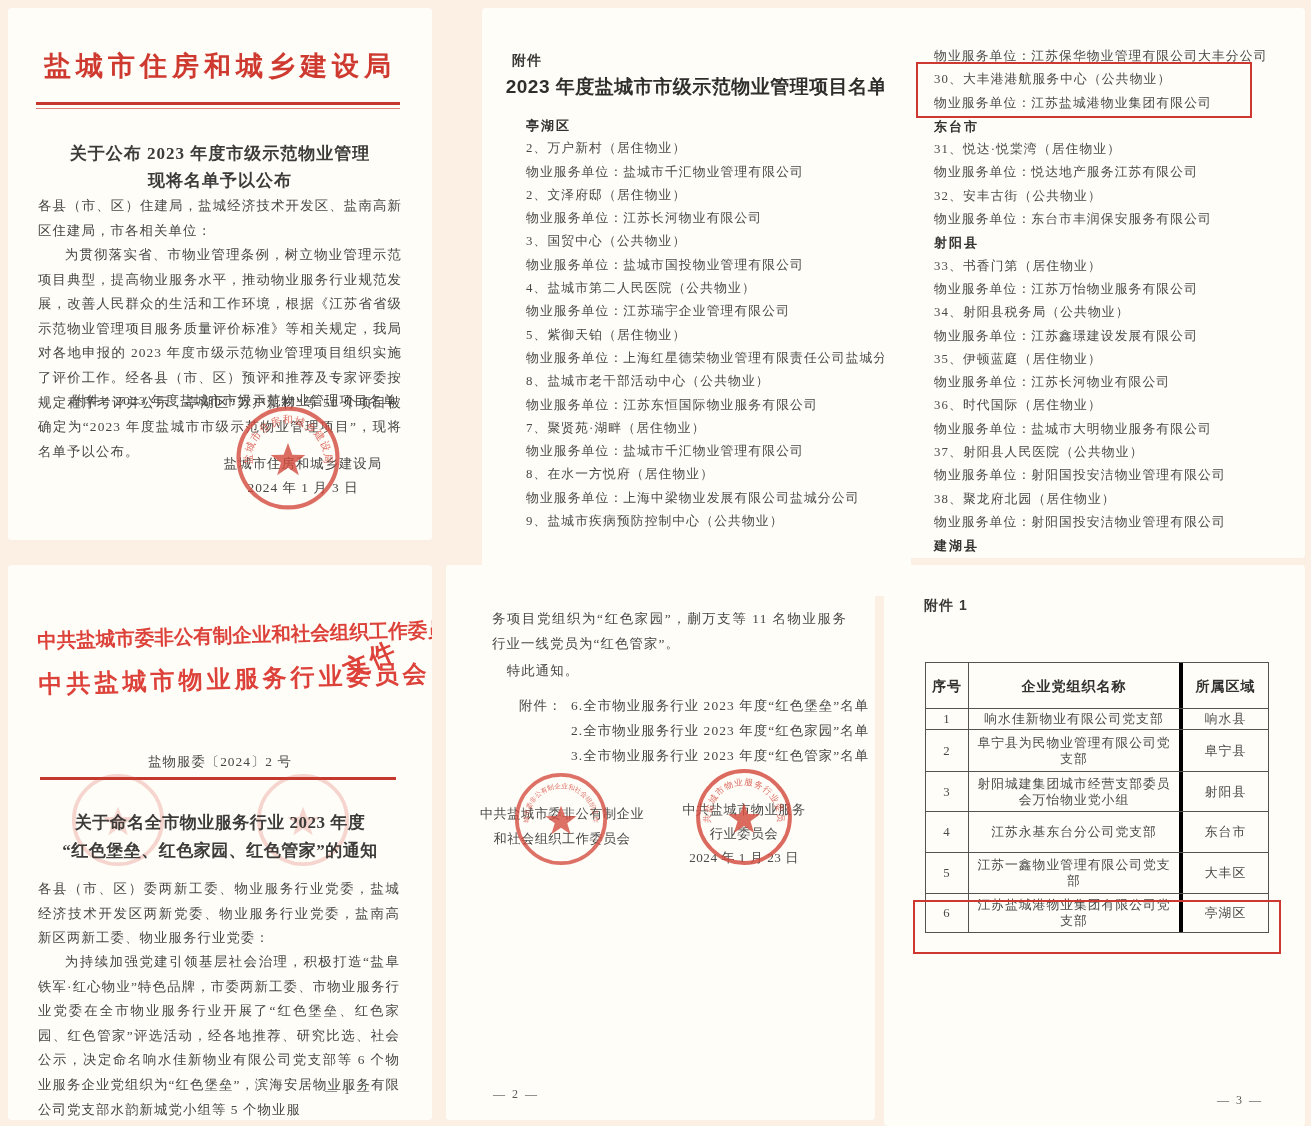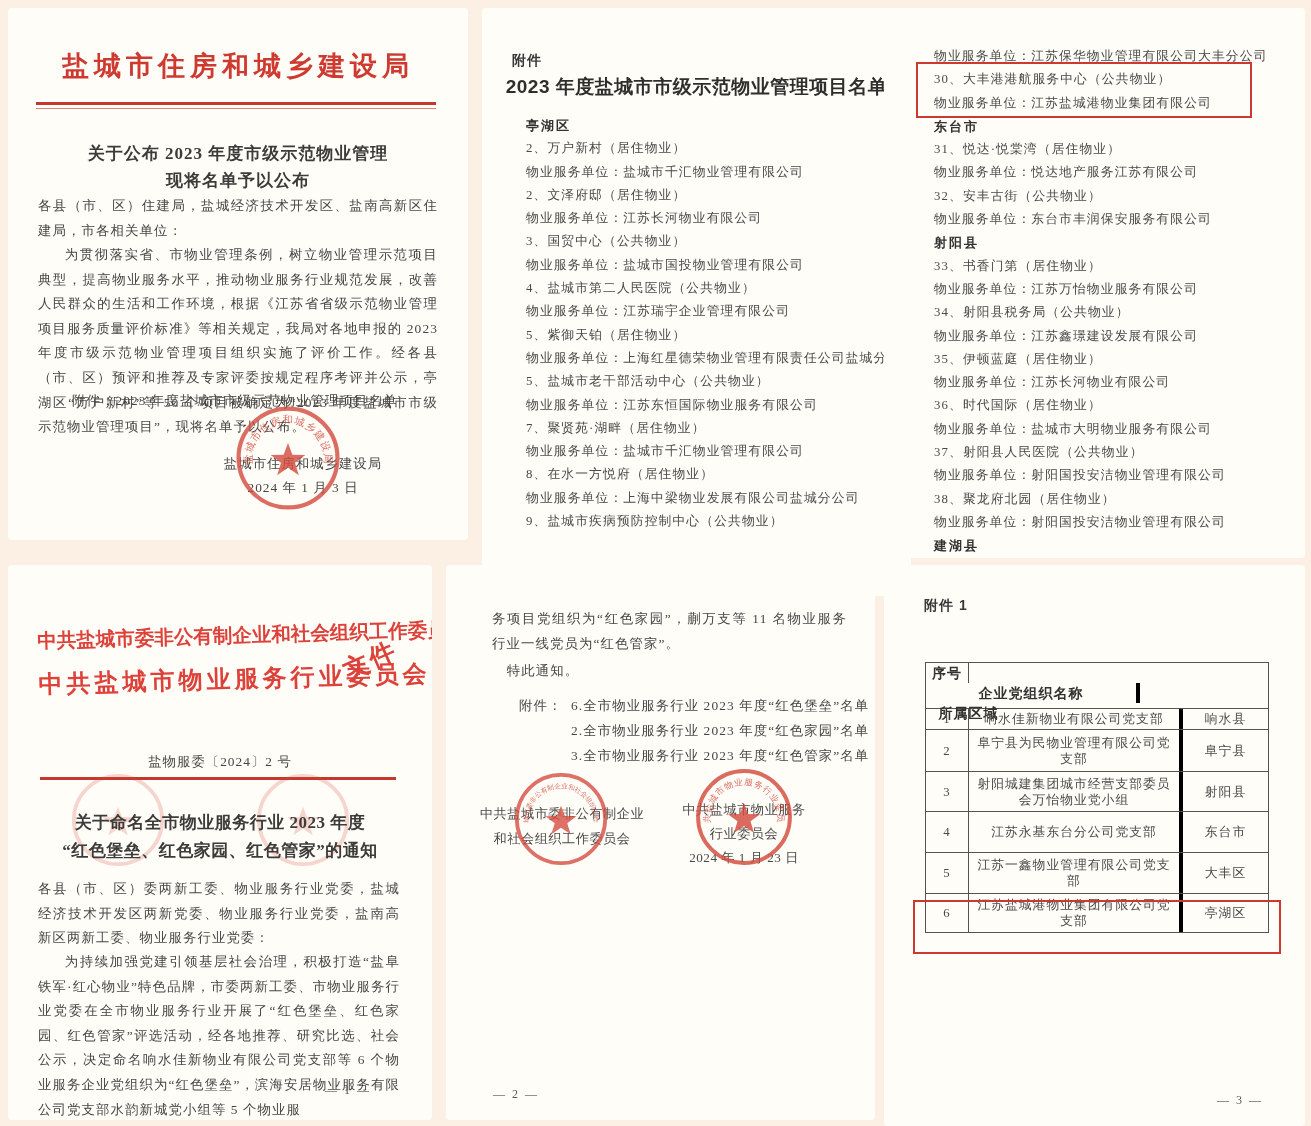--- a/index.html
+++ b/index.html
@@ -1,19 +1,19 @@
 <!DOCTYPE html>
 <html><head>
 <meta charset="utf-8">
 <style>
   html,body{margin:0;padding:0;}
   body{background:#fbefe3;font-family:"Liberation Serif","DejaVu Serif",serif;}
   .canvas{position:relative;width:1311px;height:1126px;background:#fcf0e4;overflow:hidden;}
   .page{position:absolute;background:#fffdf8;border-radius:4px;overflow:hidden;}
-  #p1{left:8px;top:8px;width:424px;height:532px;padding-left:36px;}
+  #p1{left:8px;top:8px;width:424px;height:532px;}
   #p2{left:446px;top:8px;width:429px;height:588px;margin-left:36px;}
   #p3{left:884px;top:8px;width:421px;height:550px;}
   #p4{left:8px;top:565px;width:424px;height:555px;}
   #p5{left:446px;top:565px;width:429px;height:555px;}
   #p6{left:884px;top:565px;width:421px;height:561px;}
   .abs{position:absolute;}
   
   #p1-agency{left:0;right:0;top:40px;text-align:center;font-size:27px;font-weight:700;
     color:#ce3a30;letter-spacing:5px;white-space:nowrap;}
   #p1-divider{left:28px;right:32px;top:94px;height:3px;border-top:3px solid #c4382e;border-bottom:1px solid #dd8077;}
@@ -70,21 +70,21 @@
     font-family:"Liberation Sans","DejaVu Sans",sans-serif;white-space:nowrap;letter-spacing:0.5px;}
   #p6-table{left:41px;top:97px;width:342px;border:1px solid #55534f;}
   .trow{display:flex;border-bottom:1px solid #55534f;}
   .trow:last-child{border-bottom:none;}
   .td{display:flex;align-items:center;justify-content:center;text-align:center;
       font-size:12.8px;color:#4a4947;letter-spacing:1px;line-height:16px;padding:2px 3px;box-sizing:border-box;}
   .td.c-no{width:43px;border-right:1px solid #55534f;}
   .td.c-org{width:214px;border-right:4px solid #000000;}
   .td.c-region{width:85px;}
   .trow.thead .td{font-weight:700;font-size:14px;color:#333230;font-family:"Liberation Sans","DejaVu Sans",sans-serif;}
-  .trow.thead{height:45px;flex-direction:column;}
+  .trow.thead{height:45px;}
   .trow:nth-child(2){height:41px;}
   .trow:nth-child(3){height:39px;}
   .trow:nth-child(4){height:40px;}
   .trow:nth-child(5){height:40px;}
   .trow:nth-child(6){height:38px;}
   .trow:nth-child(7){height:40px;}
   #p6-box{left:29px;top:335px;width:364px;height:50px;}
   #p6-footer{left:316px;width:80px;top:528px;text-align:center;}
   .stampsvg{display:block;}
 </style>
@@ -124,21 +124,21 @@
         <div class="line" data-type="entry">2、万户新村（居住物业）</div>
         <div class="line" data-type="entry">物业服务单位：盐城市千汇物业管理有限公司</div>
         <div class="line" data-type="entry">2、文泽府邸（居住物业）</div>
         <div class="line" data-type="entry">物业服务单位：江苏长河物业有限公司</div>
         <div class="line" data-type="entry">3、国贸中心（公共物业）</div>
         <div class="line" data-type="entry">物业服务单位：盐城市国投物业管理有限公司</div>
         <div class="line" data-type="entry">4、盐城市第二人民医院（公共物业）</div>
         <div class="line" data-type="entry">物业服务单位：江苏瑞宇企业管理有限公司</div>
         <div class="line" data-type="entry">5、紫御天铂（居住物业）</div>
         <div class="line" data-type="entry">物业服务单位：上海红星德荣物业管理有限责任公司盐城分公司</div>
-        <div class="line" data-type="entry">5、盐城市老干部活动中心（公共物业）</div>
+        <div class="line" data-type="entry">8、盐城市老干部活动中心（公共物业）</div>
         <div class="line" data-type="entry">物业服务单位：江苏东恒国际物业服务有限公司</div>
         <div class="line" data-type="entry">7、聚贤苑·湖畔（居住物业）</div>
         <div class="line" data-type="entry">物业服务单位：盐城市千汇物业管理有限公司</div>
         <div class="line" data-type="entry">8、在水一方悦府（居住物业）</div>
         <div class="line" data-type="entry">物业服务单位：上海中梁物业发展有限公司盐城分公司</div>
         <div class="line" data-type="entry">9、盐城市疾病预防控制中心（公共物业）</div>
       </div>
   </section>
 
   <section class="page" id="p3">

